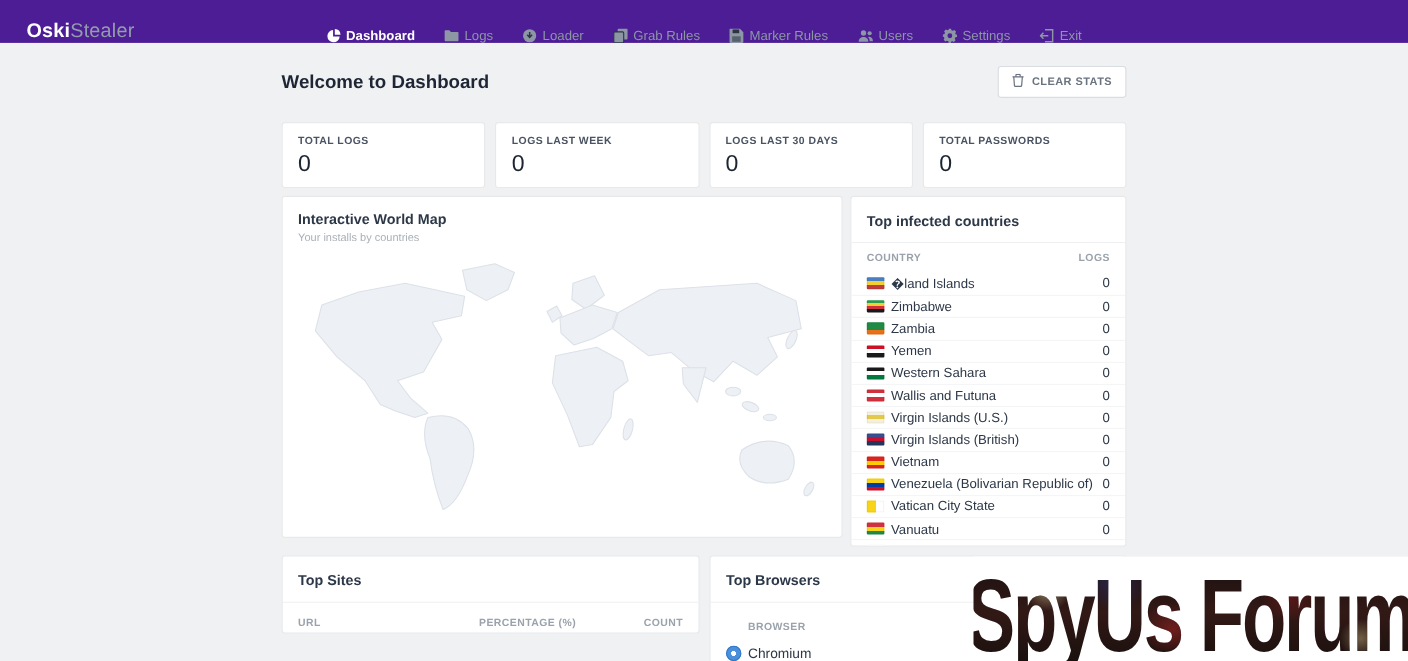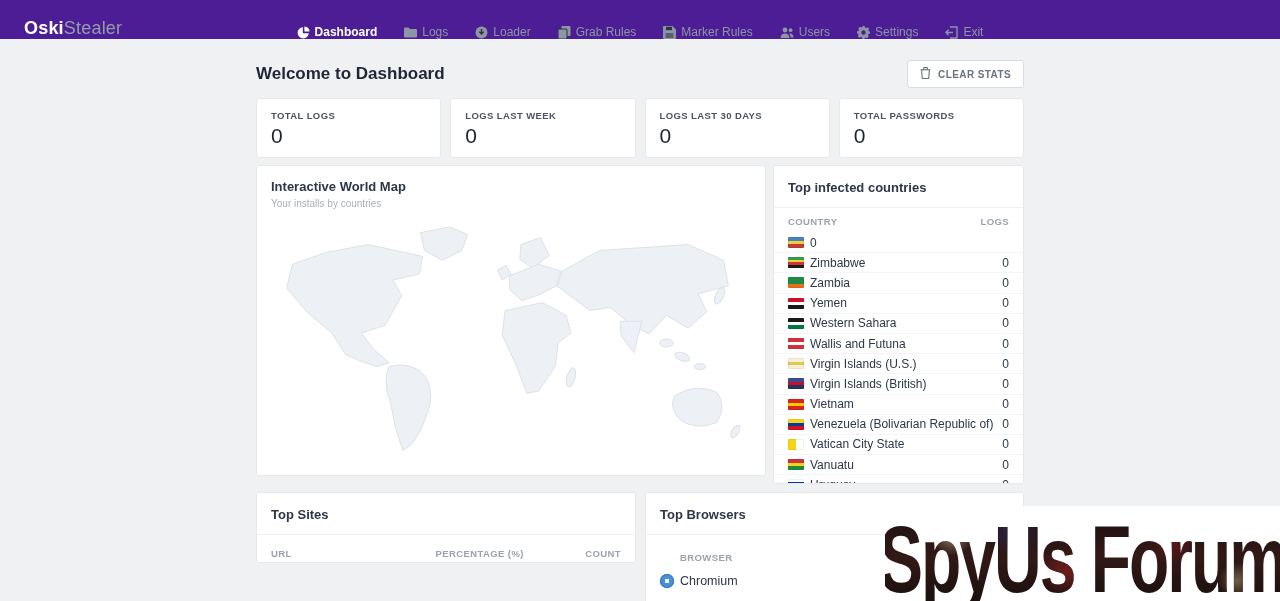--- a/index.html
+++ b/index.html
@@ -12,21 +12,21 @@
   .brand { font-size:18px; color:#ffffff; letter-spacing:.2px; white-space:nowrap; }
   .brand b { font-weight:700; color:#ffffff; }
   .brand span.light { font-weight:400; color:#949dab; }
   .nav-menu { position:absolute; left:0; right:0; display:flex; justify-content:center; gap:27px; align-items:center; pointer-events:none; }
   .nav-item { pointer-events:auto; display:flex; align-items:center; gap:5px; color:#8d96a5; font-size:12px; font-weight:500; cursor:pointer; text-decoration:none; }
   .nav-item.active { color:#ffffff; font-weight:700; }
   .nav-item svg { display:block; }
 
   
   .container { width:768px; margin:0 auto; }
-  .page-head { display:flex; justify-content:space-between; align-items:center; margin-top:21px; margin-bottom:10px; }
+  .page-head { display:flex; justify-content:space-between; align-items:center; margin-top:21px; margin-bottom:22px; }
   .page-title { font-size:17px; font-weight:600; color:#1e2635; }
   .btn-clear { display:flex; align-items:center; gap:7px; background:#ffffff; border:1px solid #d9dde1; border-radius:3px;
                padding:6px 12px; font-size:10px; font-weight:700; letter-spacing:.4px; color:#6a7380; cursor:pointer;
                font-family:"Liberation Sans", sans-serif; }
 
   .card { background:#ffffff; border:1px solid #e7e9eb; border-radius:3px; }
 
   .stats-row { display:flex; gap:9px; margin-bottom:7px; }
   .stat-card { flex:1; height:60px; padding:11px 14px; }
   .stat-label { font-size:9.5px; font-weight:700; letter-spacing:.4px; color:#4a5362; }
@@ -243,20 +243,21 @@
         <div class="countries-head">
           <div class="panel-title">Top infected countries</div>
         </div>
         <div class="tbl-header">
           <span>COUNTRY</span>
           <span>LOGS</span>
         </div>
         <div id="countries-body">
             <div class="country-row">
               <span class="flag" style="background: linear-gradient(rgb(74, 127, 193) 0%, rgb(74, 127, 193) 33.3333%, rgb(243, 208, 47) 33.3333%, rgb(243, 208, 47) 66.6667%, rgb(194, 58, 58) 66.6667%, rgb(194, 58, 58) 100%);"></span>
+              <span class="country-name">�land Islands</span>
               <span class="country-logs">0</span>
             </div>
             <div class="country-row">
               <span class="flag" style="background: linear-gradient(rgb(47, 158, 79) 0%, rgb(47, 158, 79) 25%, rgb(243, 208, 47) 25%, rgb(243, 208, 47) 50%, rgb(208, 49, 60) 50%, rgb(208, 49, 60) 75%, rgb(26, 26, 26) 75%, rgb(26, 26, 26) 100%);"></span>
               <span class="country-name">Zimbabwe</span>
               <span class="country-logs">0</span>
             </div>
             <div class="country-row">
               <span class="flag" style="background: linear-gradient(rgb(31, 138, 68) 0%, rgb(31, 138, 68) 33.3333%, rgb(31, 138, 68) 33.3333%, rgb(31, 138, 68) 66.6667%, rgb(232, 112, 26) 66.6667%, rgb(232, 112, 26) 100%);"></span>
               <span class="country-name">Zambia</span>

